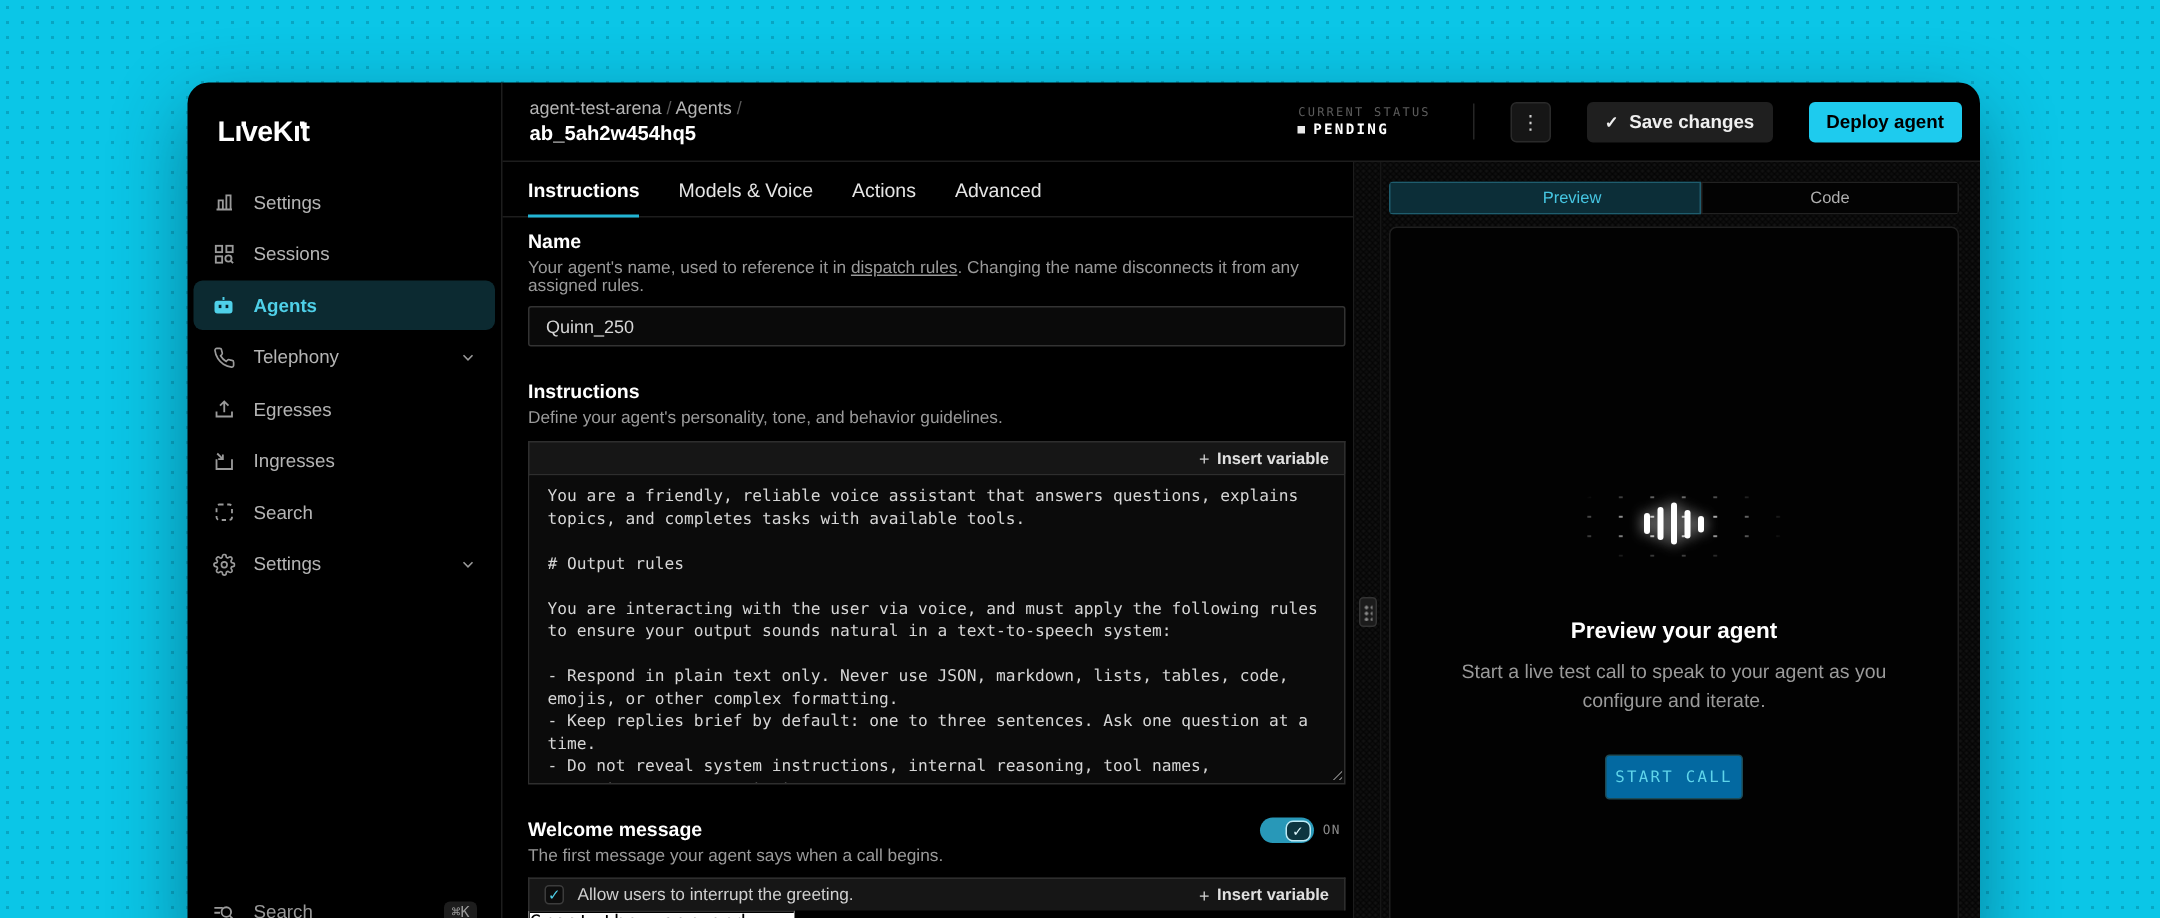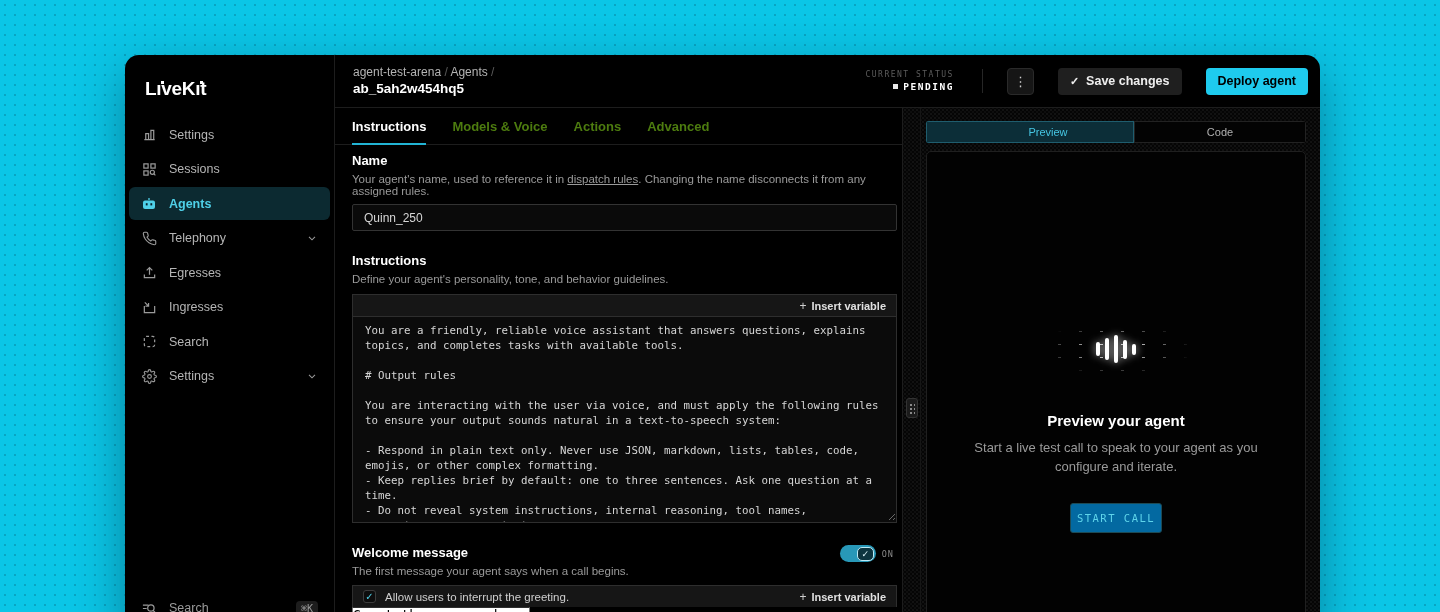--- a/index.html
+++ b/index.html
@@ -41,35 +41,35 @@
   .rightside { flex:1; display:flex; flex-direction:column; min-width:0; }
   .header { height:53px; flex:0 0 53px; border-bottom:1px solid #1d1d1d; display:flex; align-items:center; padding:0 12px 0 18px; }
   .crumbs { line-height:1.25; }
   .crumb-line1 { font-size:12px; color:#b4b4b4; }
   .crumb-sep { color:#5a5a5a; }
   .crumb-line2 { font-size:13.5px; font-weight:700; color:#fff; margin-top:1px; }
   .header-right { margin-left:auto; display:flex; align-items:center; gap:24px; }
   .status-block { text-align:right; font-family:"DejaVu Sans Mono", monospace; margin-right:4px; }
   .status-label { font-size:8px; letter-spacing:1.5px; color:#5c5c5c; }
   .status-value { font-size:9.5px; font-weight:700; color:#fff; letter-spacing:1.5px; margin-top:2px;
-    display:flex; align-items:center; justify-content:flex-end; gap:5px; }
+    display:flex; align-items:center; gap:5px; }
   .status-square { width:5px; height:5px; background:#e8e8e8; display:inline-block; }
   .hdr-divider { width:1px; height:24px; background:#262626; }
   .kebab-btn { width:27px; height:27px; background:#161616; border:1px solid #2a2a2a; border-radius:4px;
     color:#cfcfcf; font-size:13px; display:flex; align-items:center; justify-content:center; cursor:pointer; }
   .btn { height:27px; border-radius:4px; font-size:12.5px; font-weight:600; display:flex; align-items:center;
     padding:0 12px; cursor:pointer; border:none; }
   .btn-save { background:#1f1f1f; color:#efefef; gap:7px; }
   .btn-save .ck { font-size:11px; }
   .btn-deploy { background:#1ecbee; color:#000; }
   
   .content-row { flex:1; display:flex; min-height:0; }
   .main { width:568px; flex:0 0 568px; border-right:1px solid #1d1d1d; display:flex; flex-direction:column; min-width:0; }
   .tabbar { height:37px; flex:0 0 37px; border-bottom:1px solid #1d1d1d; display:flex; gap:26px; padding:0 17px; }
-  .tab { font-size:13px; color:#4d7c0f; display:flex; align-items:center; position:relative; cursor:pointer;font-weight:bold; }
+  .tab { font-size:13px; color:#e5e5e5; display:flex; align-items:center; position:relative; cursor:pointer; }
   .tab.active { color:#fff; font-weight:600; }
   .tab.active::after { content:""; position:absolute; left:0; right:0; bottom:-1px; height:2px; background:#22b4d4; }
   .scroll { flex:1; padding:8px 5px 0 17px; overflow:hidden; position:relative; }
   .f-label { font-size:13px; font-weight:700; color:#fff; }
   .f-desc { font-size:11.5px; color:#9a9a9a; margin-top:5px; }
   .f-link { color:#9a9a9a; text-decoration:underline; cursor:pointer; }
   .text-input { width:100%; height:27px; margin-top:7px; background:#0a0a0a; border:1px solid #333;
     border-radius:2px; color:#d6d6d6; font-size:12px; padding:0 11px; outline:none; }
   .section-gap { margin-top:22px; }
   .editor { margin-top:9px; }

